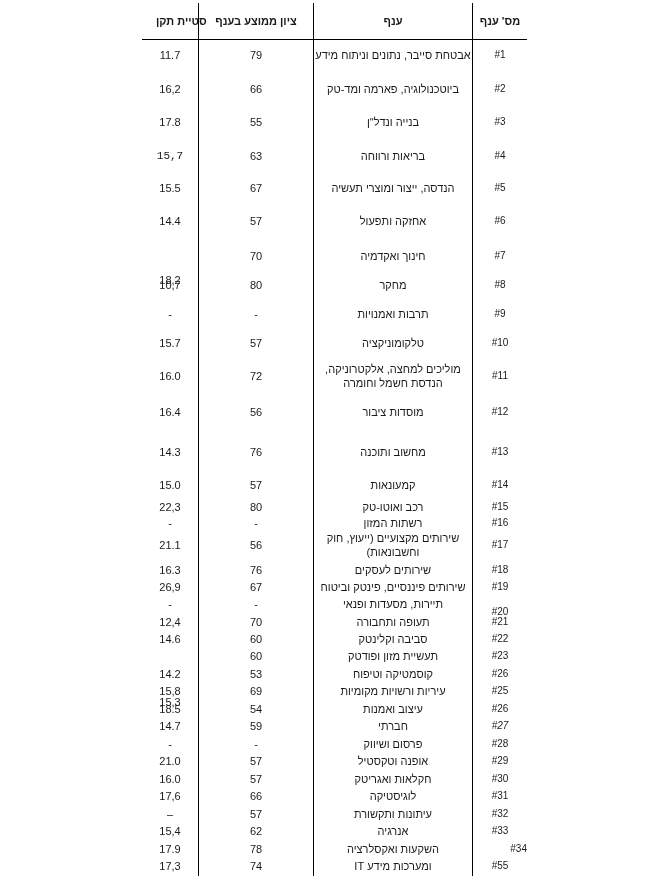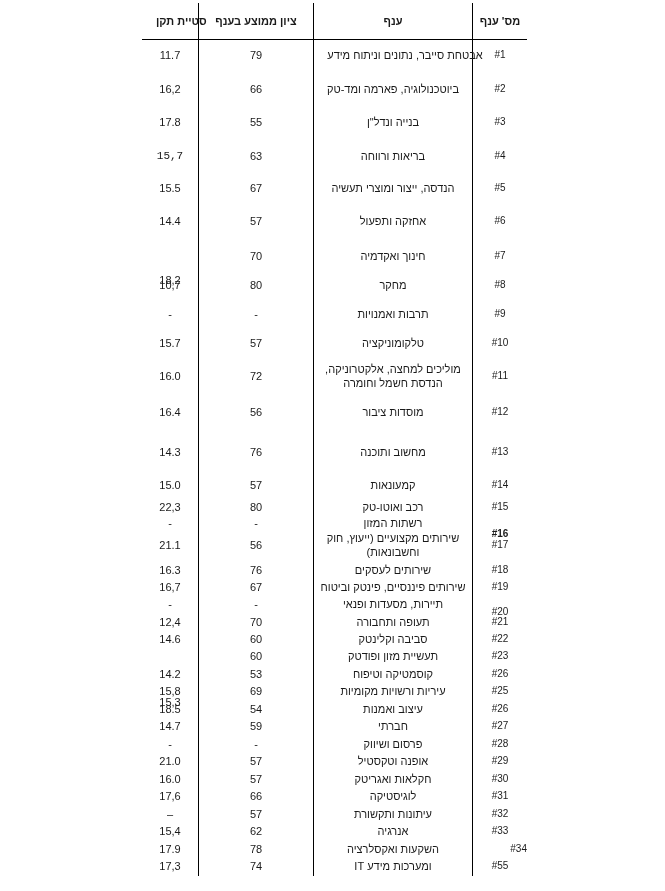--- a/index.html
+++ b/index.html
@@ -29,21 +29,21 @@
 
   <div class="cell hdr h-std" style="top:21px">סטיית תקן</div>
   <div class="cell hdr h-avg" style="top:21px">ציון ממוצע בענף</div>
   <div class="cell hdr h-sec" style="top:21px">ענף</div>
   <div class="cell hdr h-num" style="top:21px">מס' ענף</div>
 
   <div id="rows">
       <div>
         <div class="cell c-std" style="top: 55px;">11.7</div>
         <div class="cell c-avg" style="top: 55px;">79</div>
-        <div class="cell c-sec" style="top: 55px; margin-left: 12px;">אבטחת סייבר, נתונים וניתוח מידע</div>
+        <div class="cell c-sec" style="top: 55px;">אבטחת סייבר, נתונים וניתוח מידע</div>
         <div class="cell c-num" style="top: 55px;">#1</div>
       </div>
       <div>
         <div class="cell c-std" style="top: 89px;">16,2</div>
         <div class="cell c-avg" style="top: 89px;">66</div>
         <div class="cell c-sec" style="top: 89px;">ביוטכנולוגיה, פארמה ומד-טק</div>
         <div class="cell c-num" style="top: 89px;">#2</div>
       </div>
       <div>
         <div class="cell c-std" style="top: 122px;">17.8</div>
@@ -120,36 +120,36 @@
       <div>
         <div class="cell c-std" style="top: 507px;">22,3</div>
         <div class="cell c-avg" style="top: 507px;">80</div>
         <div class="cell c-sec" style="top: 507px;">רכב ואוטו-טק</div>
         <div class="cell c-num" style="top: 507px;">#15</div>
       </div>
       <div>
         <div class="cell c-std" style="top: 523px;">-</div>
         <div class="cell c-avg" style="top: 523px;">-</div>
         <div class="cell c-sec" style="top: 523px;">רשתות המזון</div>
-        <div class="cell c-num" style="top: 534px; font-weight: bold;">#16</div>
+        <div class="cell c-num" style="top: 523px;">#16</div>
       </div>
       <div>
         <div class="cell c-std" style="top: 545px;">21.1</div>
         <div class="cell c-avg" style="top: 545px;">56</div>
         <div class="cell c-sec" style="top: 545px;">שירותים מקצועיים (ייעוץ, חוק וחשבונאות)</div>
         <div class="cell c-num" style="top: 545px;">#17</div>
       </div>
       <div>
         <div class="cell c-std" style="top: 570px;">16.3</div>
         <div class="cell c-avg" style="top: 570px;">76</div>
         <div class="cell c-sec" style="top: 570px;">שירותים לעסקים</div>
         <div class="cell c-num" style="top: 570px;">#18</div>
       </div>
       <div>
-        <div class="cell c-std" style="top: 587px;">16,7</div>
+        <div class="cell c-std" style="top: 587px;">26,9</div>
         <div class="cell c-avg" style="top: 587px;">67</div>
         <div class="cell c-sec" style="top: 587px;">שירותים פיננסיים, פינטק וביטוח</div>
         <div class="cell c-num" style="top: 587px;">#19</div>
       </div>
       <div>
         <div class="cell c-std" style="top: 604px;">-</div>
         <div class="cell c-avg" style="top: 604px;">-</div>
         <div class="cell c-sec" style="top: 604px;">תיירות, מסעדות ופנאי</div>
         <div class="cell c-num" style="top: 612px;">#20</div>
       </div>
@@ -186,21 +186,21 @@
       <div>
         <div class="cell c-std" style="top: 709px;">18.5</div>
         <div class="cell c-avg" style="top: 709px;">54</div>
         <div class="cell c-sec" style="top: 709px;">עיצוב ואמנות</div>
         <div class="cell c-num" style="top: 709px;">#26</div>
       </div>
       <div>
         <div class="cell c-std" style="top: 726px;">14.7</div>
         <div class="cell c-avg" style="top: 726px;">59</div>
         <div class="cell c-sec" style="top: 726px;">חברתי</div>
-        <div class="cell c-num" style="top: 726px;">#27</div>
+        <div class="cell c-num" style="top: 726px; font-style: italic;">#27</div>
       </div>
       <div>
         <div class="cell c-std" style="top: 744px;">-</div>
         <div class="cell c-avg" style="top: 744px;">-</div>
         <div class="cell c-sec" style="top: 744px;">פרסום ושיווק</div>
         <div class="cell c-num" style="top: 744px;">#28</div>
       </div>
       <div>
         <div class="cell c-std" style="top: 761px;">21.0</div>
         <div class="cell c-avg" style="top: 761px;">57</div>

